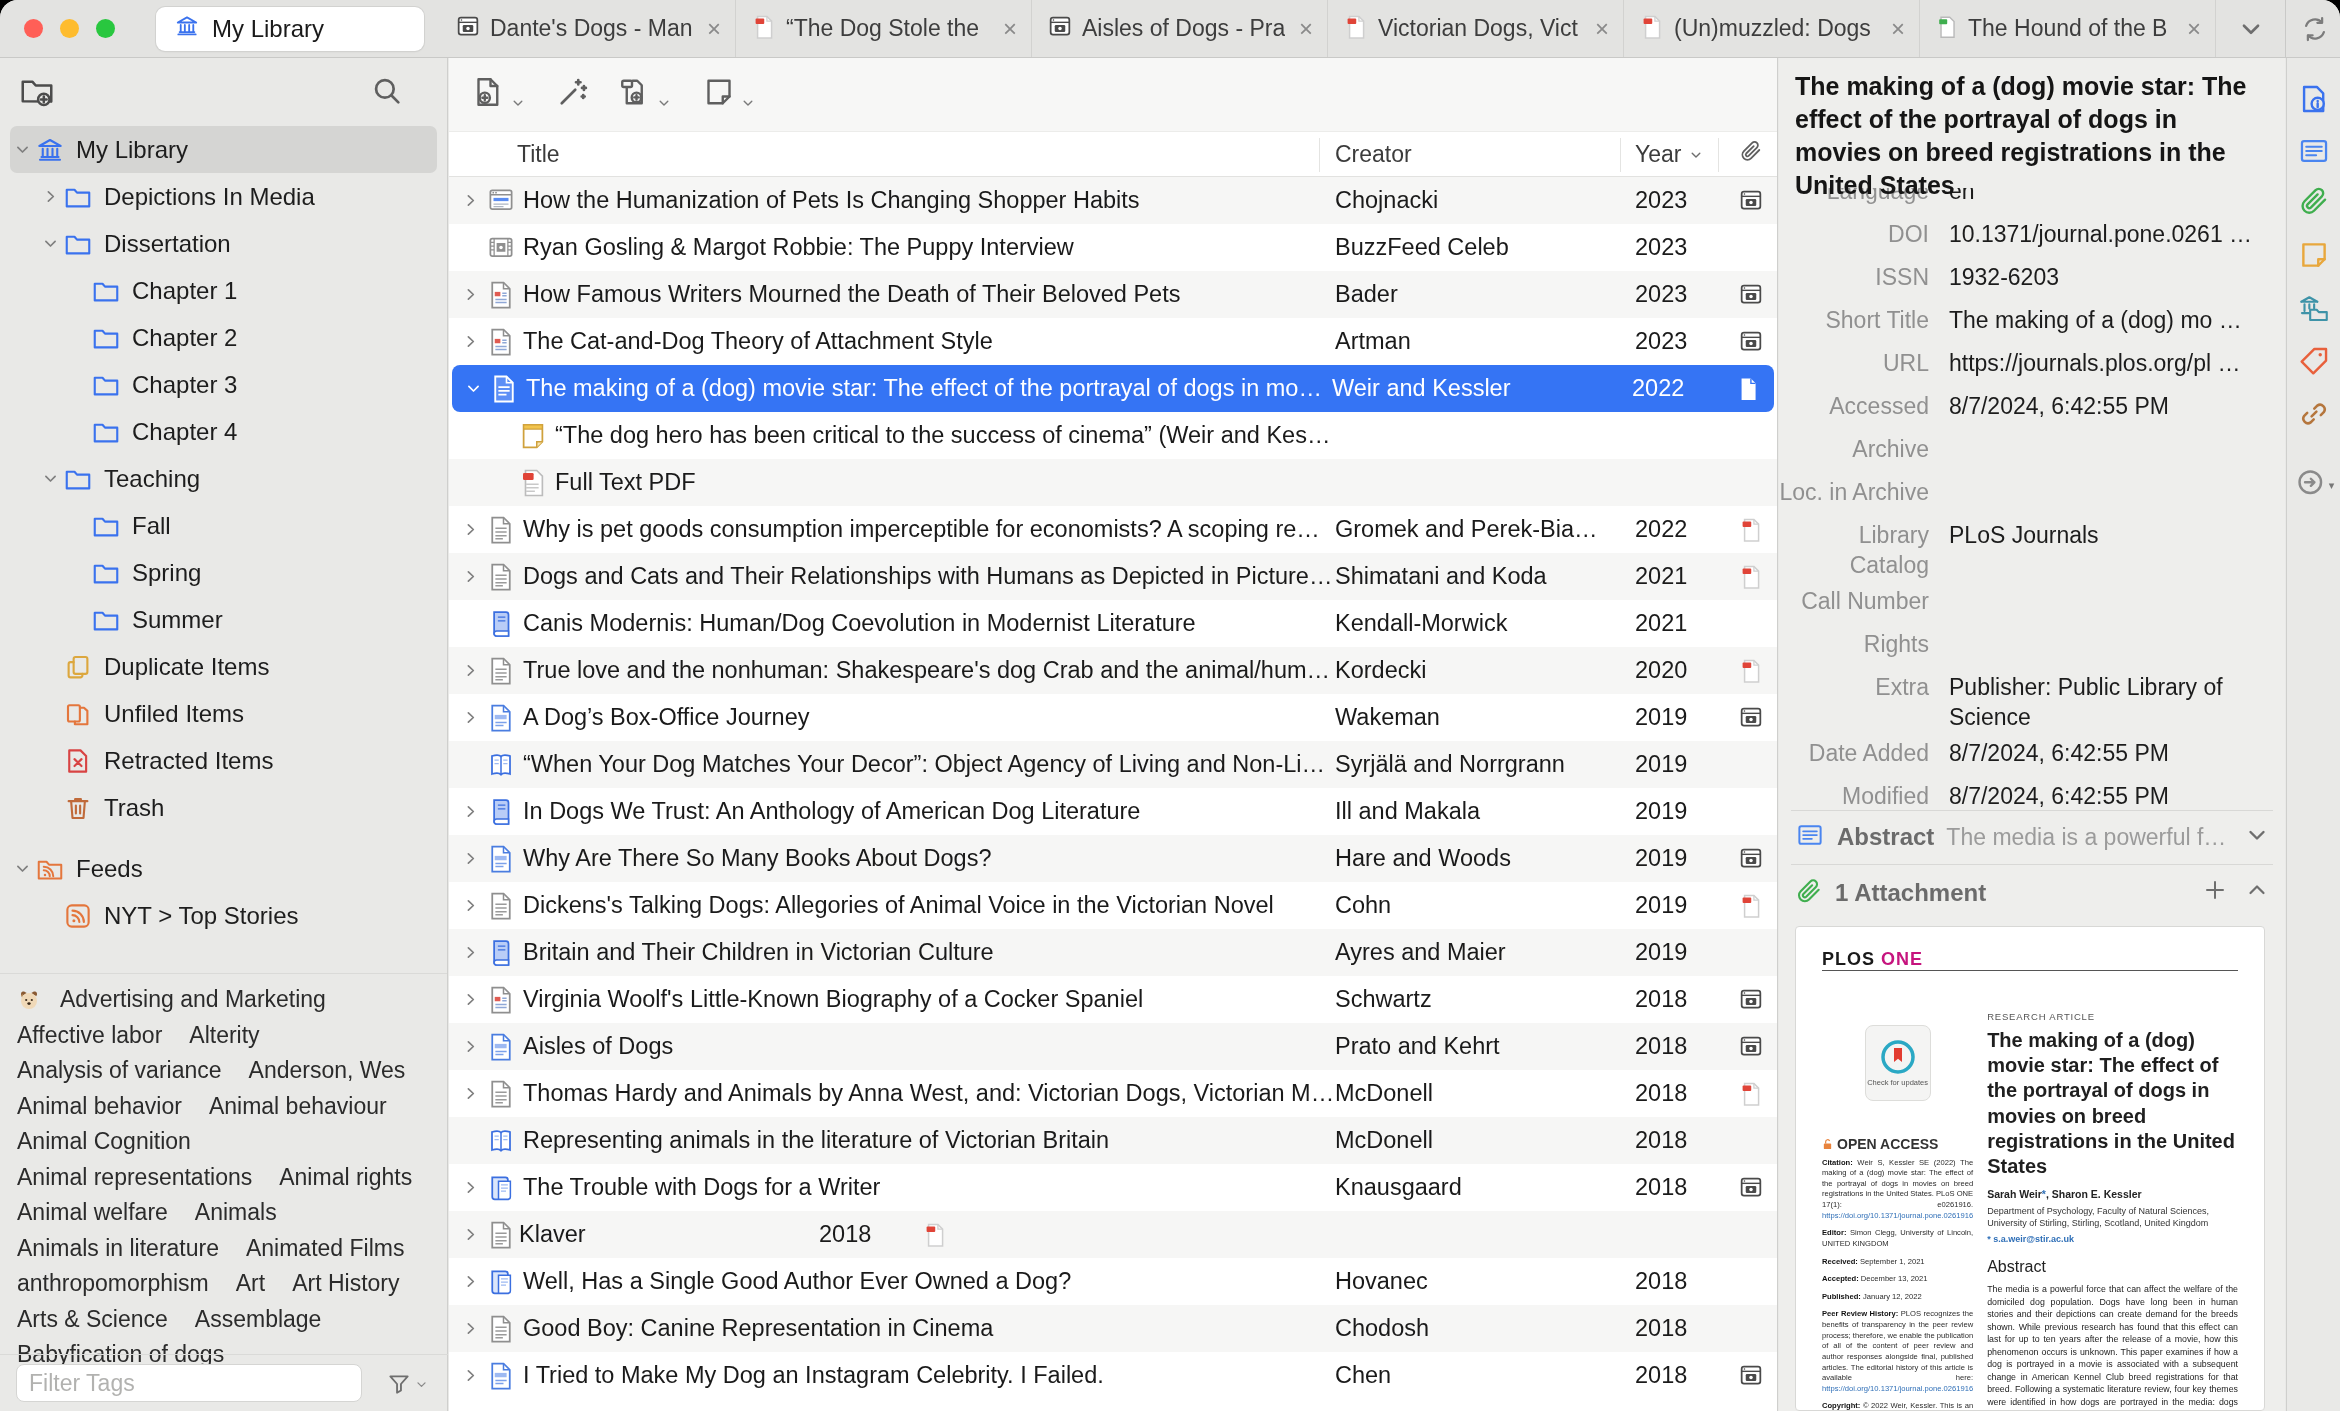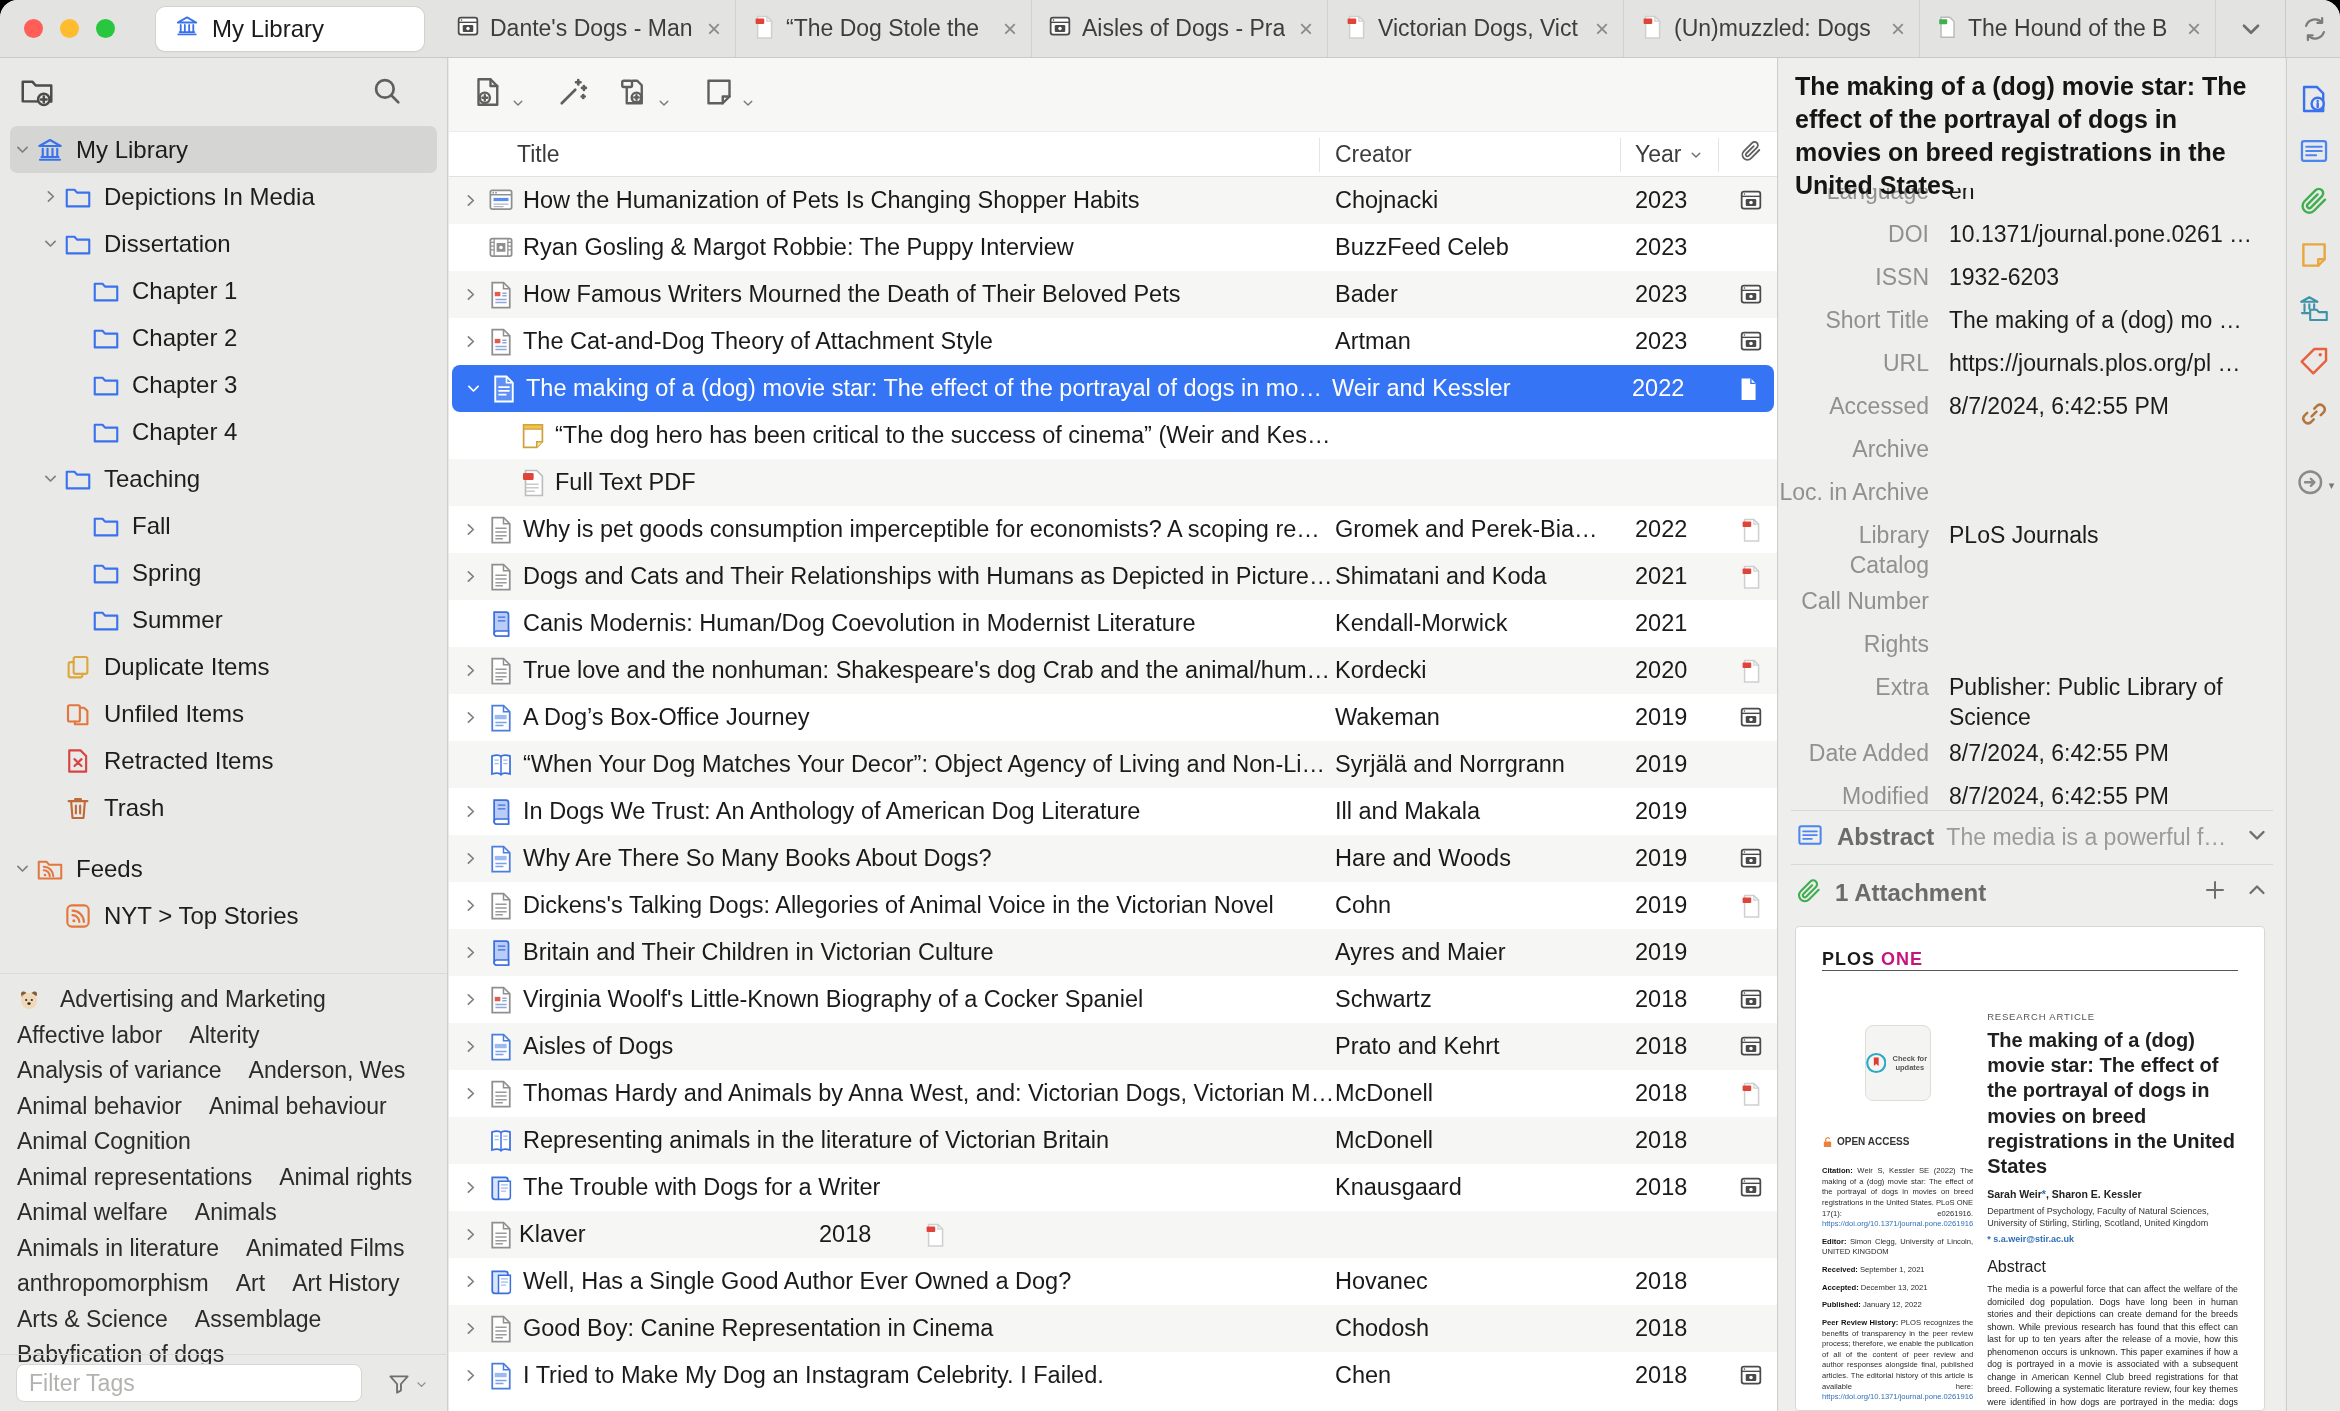--- a/index.html
+++ b/index.html
@@ -69,23 +69,23 @@
   .seclabel{font-weight:bold;color:#6b6b6b;font-size:24px;white-space:nowrap;}
   .abs-prev{flex:1;min-width:0;color:#9b9b9b;font-size:23px;white-space:nowrap;overflow:hidden;text-overflow:ellipsis;}
   .plusmin{color:#6e6e6e;font-size:26px;display:flex;align-items:center;gap:18px;}
   
   .card{position:absolute;left:16px;right:20px;top:868px;bottom:0;background:#fff;border:1px solid #d8d8d6;border-radius:4px;overflow:hidden;padding:22px 26px;box-sizing:border-box;}
   .plosline{font-size:18px;font-weight:bold;letter-spacing:1px;color:#1a1a1a;border-bottom:1px solid #555;}
   .plosline .one{color:#c6147e;}
   .cardcols{display:flex;gap:14px;margin-top:14px;}
   .cl{flex:0 0 106px;font-size:7.6px;color:#2b2b2b;line-height:1.4;}
   .cr2{flex:1;min-width:0;}
-  .badge{width:64px;height:74px;background:#f4f4f3;border:1px solid #ddddda;border-radius:8px;margin:40px auto 34px;display:flex;flex-direction:row;align-items:center;justify-content:center;gap:4px;font-weight:bold;}
+  .badge{width:64px;height:74px;background:#f4f4f3;border:1px solid #ddddda;border-radius:8px;margin:40px auto 34px;display:flex;flex-direction:column;align-items:center;justify-content:center;gap:4px;}
   .badge .cap{font-size:7.5px;color:#555;text-align:center;line-height:1.2;}
-  .oa{display:flex;align-items:center;gap:4px;font-size:10px;font-weight:bold;color:#333;margin-bottom:17px;}
+  .oa{display:flex;align-items:center;gap:4px;font-size:14px;font-weight:bold;color:#333;margin-bottom:3px;}
   .note9{margin-bottom:7px;text-align:justify;}
   .note9 b{color:#111;}
   .note9 .lnk{color:#2f6fb7;}
   .kicker{font-size:9.5px;color:#555;letter-spacing:.8px;margin-top:26px;}
   .ptitle{font-size:20px;font-weight:600;color:#1f1f1f;line-height:1.26;margin-top:6px;}
   .pauth{font-size:10.5px;font-weight:bold;color:#222;margin-top:9px;}
   .pauth .st{color:#2f6fb7;}
   .paff{font-size:9px;color:#333;margin-top:5px;line-height:1.35;}
   .pmail{font-size:9px;color:#2f6fb7;font-weight:bold;margin-top:5px;}
   .pabsh{font-size:16px;color:#222;margin-top:14px;}

